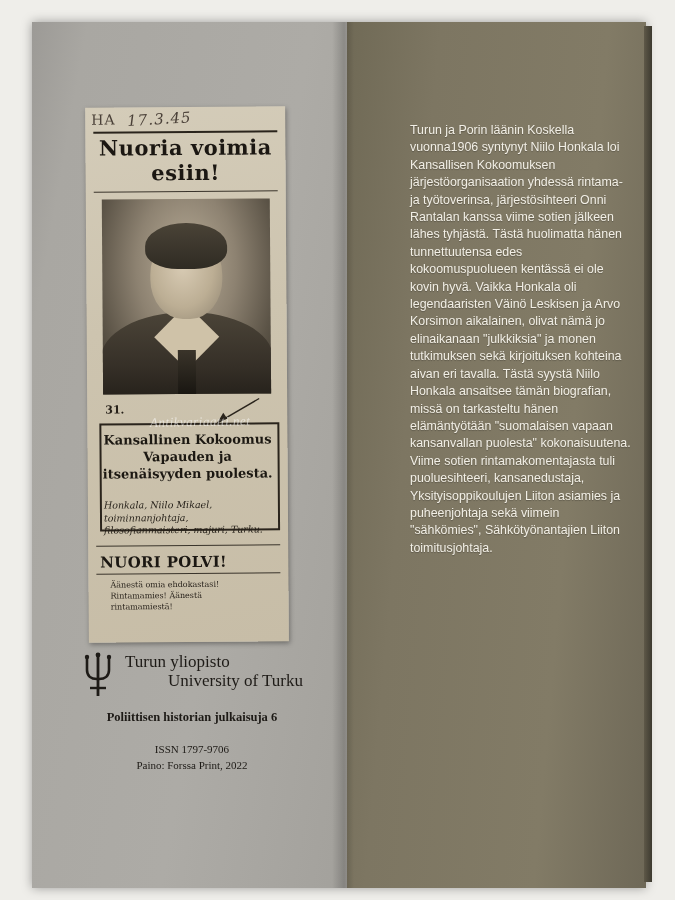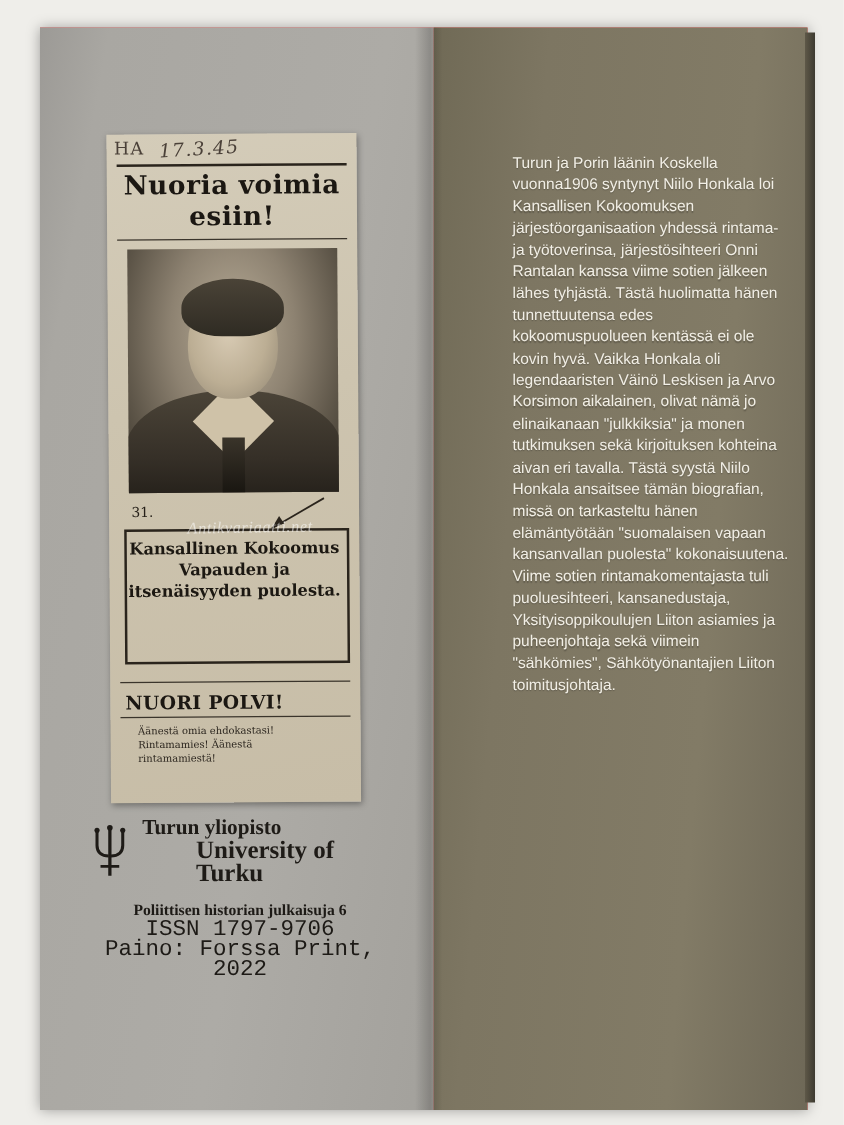--- a/index.html
+++ b/index.html
@@ -22,21 +22,21 @@
     background: #efeeea;
   }
 
   
   .book {
     position: absolute;
     left: 32px;
     top: 22px;
     width: 614px;
     height: 866px;
-    background: #ef4444;
+    background: #8b5cf6;
     box-shadow: 0 0 10px rgba(0,0,0,0.35);
   }
 
   
   .panel-left {
     position: absolute;
     left: 0; top: 0;
     width: 315px; height: 100%;
     background: linear-gradient(100deg, #9c9a96 0%, #a9a7a2 12%, #adaba6 60%, #a3a19c 100%);
   }
@@ -167,21 +167,21 @@
     margin-left: -9px;
     background: linear-gradient(180deg,#3a342a,#191611);
   }
 
   .clip-num {
     position: absolute;
     left: 18px;
     top: 296px;
     font-family: "DejaVu Serif", serif;
     font-size: 11px;
-    font-weight: normal;
+    font-weight: bold;
     color: #262019;
   }
   .clip-arrow {
     position: absolute;
     left: 120px;
     top: 290px;
     width: 56px;
     height: 28px;
   }
 
@@ -253,50 +253,49 @@
   .uni-block {
     position: absolute;
     left: 40px;
     top: 630px;
     width: 240px;
     text-align: center;
     color: #221f1b;
   }
   .uni-row {
     display: flex;
-    align-items: center;
     justify-content: center;
     gap: 10px;
-    font-weight: bold;
   }
   .uni-names {
     text-align: left;
     line-height: 19px;
   }
   .uni-fi {
     font-family: "Liberation Serif", serif;
     font-size: 17px;
     color: #1e1b17;
   }
   .uni-en {
     font-family: "Liberation Serif", serif;
-    font-size: 20px;
+    font-size: 17px;
     color: #1e1b17;
     margin-left: 43px;
   }
   .series {
     margin-top: 12px;
     font-family: "Liberation Serif", serif;
     font-weight: bold;
     font-size: 12.5px;
     color: #1d1a16;
   }
   .imprint {
-    font-family: Liberation Mono, monospace;
-    font-size: 18px;
+    margin-top: 16px;
+    font-family: Liberation Serif, serif;
+    font-size: 11px;
     line-height: 16px;
     color: #1d1a16;
   }
 
   
   .blurb {
     position: absolute;
     left: 378px;
     top: 100px;
     width: 222px;
@@ -343,20 +342,21 @@
 
       <div class="clip-num">31.</div>
 
       <svg class="clip-arrow" viewBox="0 0 56 28">
         <path d="M52 2 L10 26" stroke="#2a241c" stroke-width="1.4" fill="none"></path>
         <path d="M10 26 L20 22 L16 16 Z" fill="#2a241c"></path>
       </svg>
 
       <div class="clip-box"></div>
       <div class="clip-slogan">Kansallinen Kokoomus Vapauden ja itsenäisyyden puolesta.</div>
+      <div class="clip-caption">Honkala, Niilo Mikael, toiminnanjohtaja, filosofianmaisteri, majuri, Turku.</div>
 
       <div class="rule thin" style="top:438px;"></div>
       <div class="clip-sub">NUORI POLVI!</div>
       <div class="rule thin" style="top:466px;"></div>
 
       <div class="clip-foot">Äänestä omia ehdokastasi! Rintamamies! Äänestä rintamamiestä!</div>
     </div>
 
     <div class="watermark">Antikvariaatti.net</div>
 

